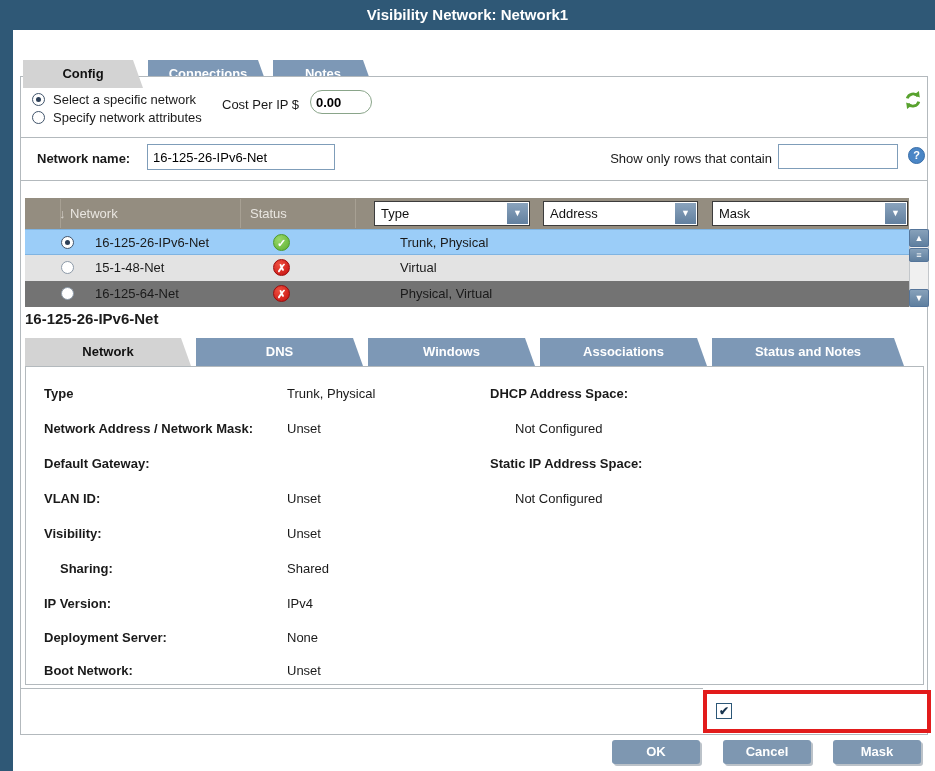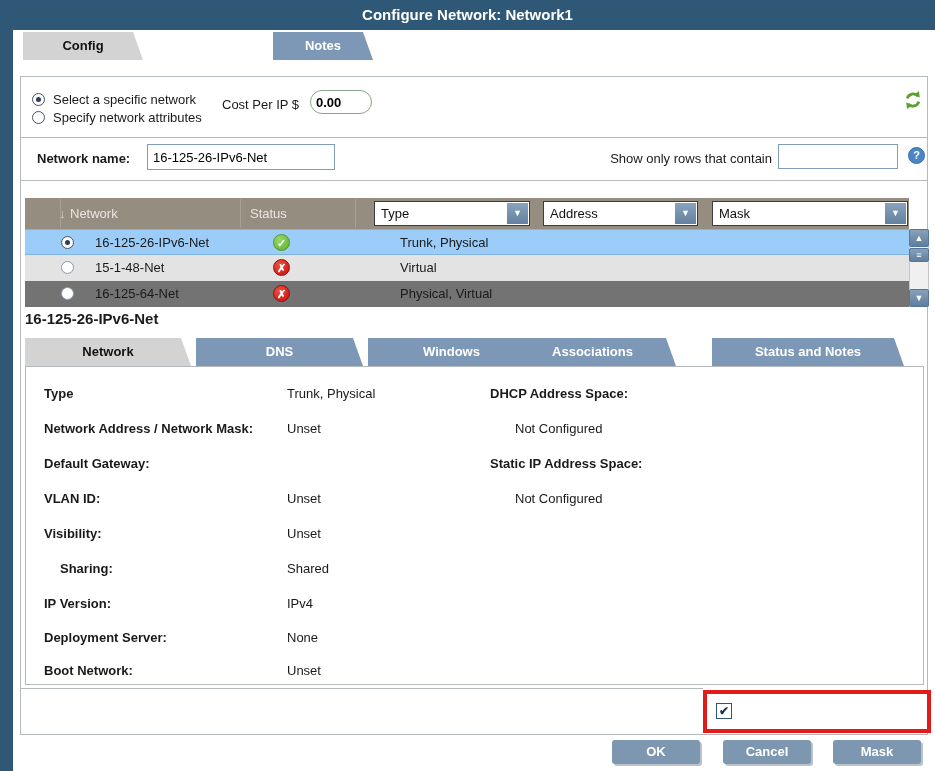--- a/index.html
+++ b/index.html
@@ -9,21 +9,21 @@
 
   
   .titlebar { position:absolute; left:0; top:0; width:935px; height:30px; background:#2f5876; text-align:center; }
   .titlebar span { color:#ffffff; font-weight:bold; font-size:15px; line-height:30px; }
   .left-strip { position:absolute; left:0; top:30px; width:13px; height:741px; background:#2f5876; }
 
   
   .tab { position:absolute; height:28px; line-height:28px; text-align:center; font-weight:bold; font-size:13px;
          color:#ffffff; background:#7d98b6; clip-path:polygon(0 0, calc(100% - 10px) 0, 100% 100%, 0 100%); cursor:pointer; }
   .tab.active { background:#d3d3d3; color:#111111; z-index:5; }
-  .tab-top { top:32px;text-align:center; }
+  .tab-top { top:60px;text-align:center; }
   .tab-detail { top:338px; }
 
   
   .content-outline { position:absolute; left:20px; top:76px; width:908px; height:659px; border:1px solid #b3b9bd; background:#ffffff; }
   .divider { position:absolute; height:1px; background:#b3b9bd; }
 
   .lbl { position:absolute; white-space:nowrap; }
   .b { font-weight:bold; }
 
   
@@ -80,25 +80,26 @@
          box-shadow:2px 2px 0 rgba(60,80,100,0.35); cursor:pointer; line-height:22px; text-align:center; }
 
   .refresh-icon { position:absolute; left:903px; top:90px; width:20px; height:20px; cursor:pointer; }
 </style>
 </head>
 <body>
 
 <div class="stage">
 
   <div class="titlebar">
-    <span>Configure Network: Network1</span>
+    <span>Visibility Network: Network1</span>
   </div>
   <div class="left-strip"></div>
 
   <div class="tab tab-top active" style="left:23px;width:120px">Config</div>
+  <div class="tab tab-top" style="left:148px;width:120px">Connections</div>
   <div class="tab tab-top" style="left:273px;width:100px">Notes</div>
 
   <div class="content-outline"></div>
   <div class="divider" style="left:20px;top:137px;width:908px"></div>
   <div class="divider" style="left:20px;top:180px;width:908px"></div>
 
   <span class="radio checked" style="left:32px;top:93px"></span>
   <span class="lbl" style="left:53px;top:92px">Select a specific network</span>
   <span class="radio" style="left:32px;top:111px"></span>
   <span class="lbl" style="left:53px;top:110px">Specify network attributes</span>
@@ -162,21 +163,21 @@
   <div class="sb-track" style="top:229px;height:78px"></div>
   <div class="sb-btn" style="top:229px">▲</div>
   <div class="sb-thumb" style="top:248px">≡</div>
   <div class="sb-btn" style="top:289px">▼</div>
 
   <div class="net-heading">16-125-26-IPv6-Net</div>
 
   <div class="tab tab-detail active" style="left:25px;width:166px">Network</div>
   <div class="tab tab-detail" style="left:196px;width:167px">DNS</div>
   <div class="tab tab-detail" style="left:368px;width:167px">Windows</div>
-  <div class="tab tab-detail" style="left:509px;width:167px">Associations</div>
+  <div class="tab tab-detail" style="left:540px;width:167px">Associations</div>
   <div class="tab tab-detail" style="left:712px;width:192px">Status and Notes</div>
 
   <div class="details-panel"></div>
 
   <span class="lbl b" style="left:44px;top:386px">Type</span>
   <span class="lbl" style="left:287px;top:386px">Trunk, Physical</span>
   <span class="lbl b" style="left:44px;top:421px">Network Address / Network Mask:</span>
   <span class="lbl" style="left:287px;top:421px">Unset</span>
   <span class="lbl b" style="left:44px;top:456px">Default Gateway:</span>
   <span class="lbl" style="left:287px;top:456px"></span>

